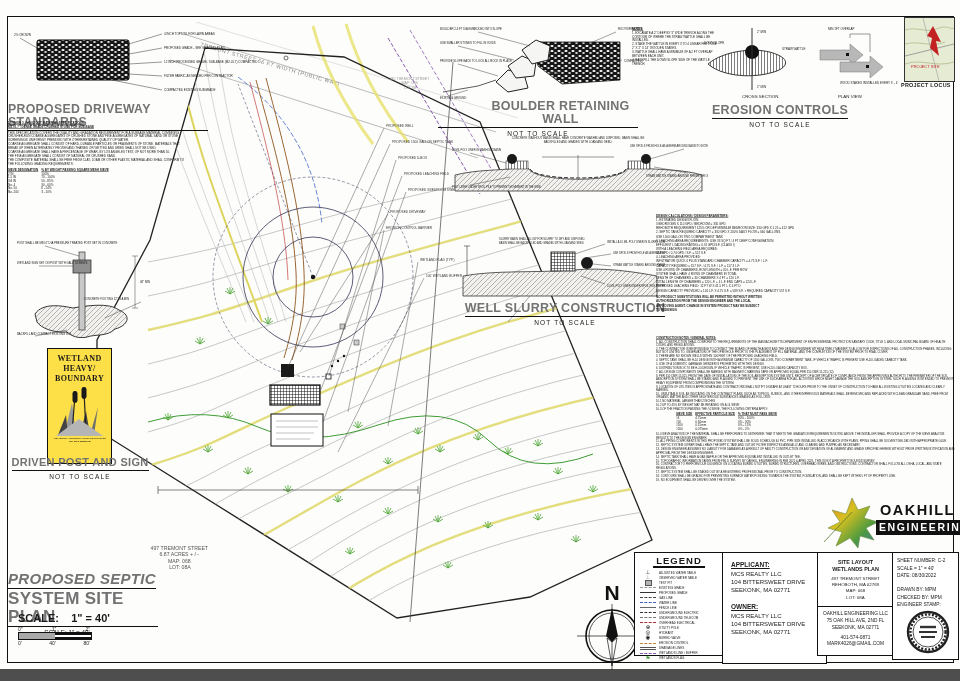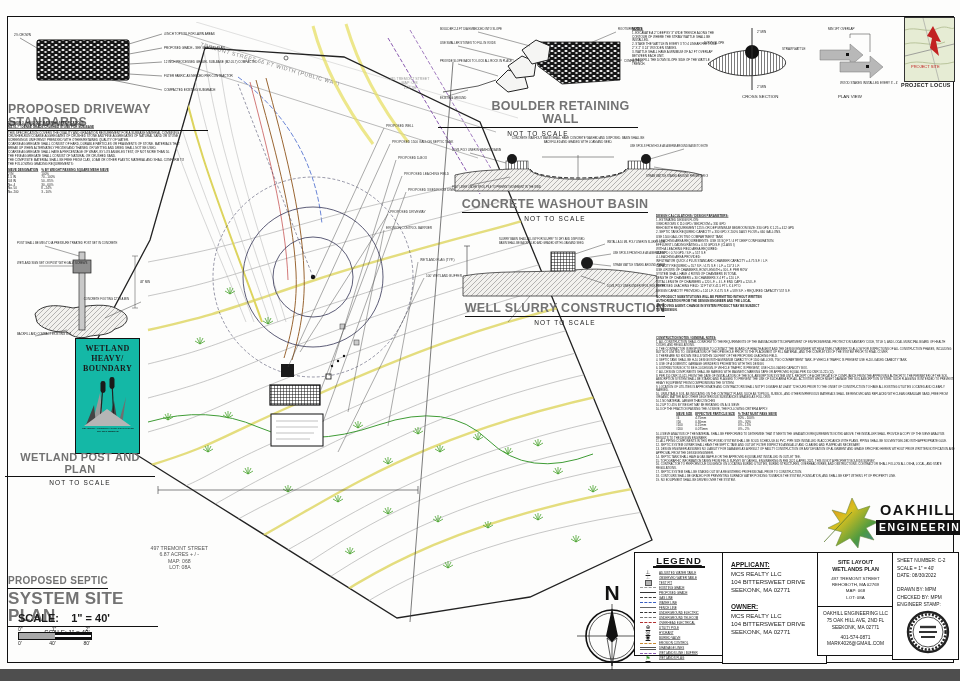--- a/index.html
+++ b/index.html
@@ -14,21 +14,21 @@
   .nts{font-size:6.5px;letter-spacing:1.2px;text-align:center;color:#222;margin-top:2px;}
   .center{text-align:center;}
   
   .micro{font-size:6px;transform:scale(.5);transform-origin:0 0;width:200%;line-height:1.22;color:#222;}
   .micro div{margin-bottom:1px;}
   .microtbl{border-collapse:collapse;font-size:6px;}
   .microtbl td,.microtbl th{border:0;padding:0 6px 0 0;text-align:left;vertical-align:top;}
   .u{text-decoration:underline;font-weight:bold;}
   .bold{font-weight:bold;}
   
-  #wsign{left:47px;top:338px;width:63px;height:114px;border:1.6px solid #111;background:#14b8a6;margin-left:28px;}
+  #wsign{left:47px;top:348px;width:63px;height:114px;border:1.6px solid #111;background:#fde047;}
   #wsign .board{font-family:"Liberation Serif",serif;font-weight:bold;font-size:8px;
                 text-align:center;letter-spacing:.4px;margin-top:5px;line-height:1.25;}
   #wsign .foot{font-size:6px;transform:scale(.42);transform-origin:50% 0;width:238%;
                margin-left:-69%;text-align:center;line-height:1.2;color:#111;}
   
   .sb-lab{font-size:5px;display:flex;justify-content:space-between;width:72px;}
   #sbar{width:72px;height:6px;border:1px solid #111;display:flex;}
   #sbar .c1{flex:1;background:#a9a9a9;}
   #sbar .c2{flex:1;background:linear-gradient(#111 0 40%,#fff 40% 60%,#111 60% 100%);}
   
@@ -362,26 +362,26 @@
     <rect x="31.5" y="2" width="5" height="12" rx="2.4" fill="#1a1a1a"></rect>
     <polygon points="6,51 29,34 53,51" fill="#b5b5b5"></polygon>
   </svg>
   <div class="foot">
     <div>REHOBOTH CONSERVATION COMMISSION</div>
     <div class="bold">DO NOT REMOVE</div>
   </div>
 </div>
 
 <div class="abs center" style="left:5px;top:452px;width:150px;">
-  <span class="dtitle" style="font-size:11px;">WETLAND POST AND PLAN</span>
+  <span class="dtitle" style="font-size:11px;">DRIVEN POST AND SIGN</span>
   <div class="nts">NOT TO SCALE</div>
 </div>
 
 <div class="abs" style="left:8px;top:570px;width:150px;">
-  <div><span class="dtitle" style="font-size:10px;">PROPOSED SEPTIC</span></div>
+  <div><span class="dtitle" style="font-size:15px;font-style:italic;">PROPOSED SEPTIC</span></div>
   <div style="margin-top:1px;"><span class="dtitle" style="font-size:17px;">SYSTEM SITE PLAN</span></div>
   <div style="font-size:6.3px;text-align:center;width:118px;margin-top:2px;">SCALE: 1" = 40'</div>
 </div>
 <div class="abs" style="left:18px;top:612px;">
   <div style="font-size:11px;font-weight:bold;">
     <span>SCALE:</span>&nbsp;&nbsp;&nbsp;
     <span>1" = 40'</span>
   </div>
   <div class="sb-lab" style="margin-top:2px;">
     <span>0"</span>
@@ -462,20 +462,24 @@
   <g>
     <path d="M120,28 L150,28 L150,22 L163,33 L150,44 L150,38 L120,38 Z" fill="#b8b8b8" stroke="#777" stroke-width="0.5"></path>
     <path d="M140,40 L170,40 L170,34 L183,45 L170,56 L170,50 L140,50 Z" fill="#b8b8b8" stroke="#777" stroke-width="0.5"></path>
     <rect x="146" y="31" width="3" height="3" fill="#111"></rect>
     <rect x="166" y="43" width="3" height="3" fill="#111"></rect>
     <polyline points="150,16 150,12 170,12 170,30" fill="none" stroke="#333" stroke-width="0.5"></polyline>
   </g>
   <text x="42" y="76" font-size="4.4" fill="#222">CROSS SECTION</text>
   <text x="138" y="76" font-size="4.4" fill="#222">PLAN VIEW</text>
 </svg>
+<div class="abs center" style="left:700px;top:100px;width:160px;">
+  <span class="dtitle" style="font-size:12.5px;">EROSION CONTROLS</span>
+  <div class="nts">NOT TO SCALE</div>
+</div>
 
 <svg class="abs" style="left:450px;top:133px;" width="258" height="60" viewBox="0 0 258 60">
   <text x="128" y="6" font-size="2.8" fill="#222" text-anchor="middle">CONCRETE WASHOUT BASIN SHALL HAVE CONCRETE WASHED AND DISPOSED. BASIN SHALL BE</text>
   <text x="128" y="10" font-size="2.8" fill="#222" text-anchor="middle">BACKFILLED AND GRADED WITH LOAM AND SEED.</text>
   <path d="M5,42 C30,36 48,38 66,35 L78,35 C84,50 172,50 178,35 L190,35 C210,37 232,36 252,42 L252,58 L5,58 Z" fill="url(#diagGray)" stroke="#333" stroke-width="0.8"></path>
   <path d="M80,36 C86,48 170,48 176,36" fill="none" stroke="#111" stroke-width="0.9" stroke-dasharray="4,2"></path>
   <rect x="56" y="28" width="22" height="8" fill="url(#vlines)" stroke="#333" stroke-width="0.6"></rect>
   <rect x="178" y="28" width="22" height="8" fill="url(#vlines)" stroke="#333" stroke-width="0.6"></rect>
   <circle cx="62" cy="26" r="5" fill="#1a1a1a"></circle>
   <circle cx="196" cy="26" r="5" fill="#1a1a1a"></circle>
@@ -487,24 +491,20 @@
     <line x1="200" y1="26" x2="234" y2="16"></line>
     <line x1="204" y1="34" x2="238" y2="40"></line>
   </g>
   <g font-size="2.6" fill="#222">
     <text x="2" y="18">10 MIL POLY LINER IN WASHOUT BASIN</text>
     <text x="2" y="55">POLY LINER UNDER SPOIL PILE TO PREVENT MOVEMENT IN THE WIND</text>
     <text x="180" y="14">USE SPOILS FROM HOLE AS A BERM AROUND BASIN TO EXTEND DEPTH OF BASIN</text>
     <text x="196" y="44">STRAW WATTLE STAKED AROUND PERIMETER OF WASHOUT BASIN</text>
   </g>
 </svg>
-<div class="abs center" style="left:455px;top:194px;width:200px;">
-  <span class="dtitle" style="font-size:12.5px;">CONCRETE WASHOUT BASIN</span>
-  <div class="nts">NOT TO SCALE</div>
-</div>
 
 <svg class="abs" style="left:455px;top:232px;" width="210" height="66" viewBox="0 0 210 66">
   <text x="44" y="8" font-size="2.6" fill="#222">SLURRY BASIN SHALL ALLOW FOR SLURRY TO DRY AND DISPOSED.</text>
   <text x="44" y="12" font-size="2.6" fill="#222">BASIN SHALL BE BACKFILLED AND GRADED WITH LOAM AND SEED.</text>
   <path d="M8,44 C40,38 80,41 118,38 C150,35 180,40 202,44 L202,64 L8,64 Z" fill="url(#diagGray)" stroke="#333" stroke-width="0.8"></path>
   <rect x="96" y="20" width="24" height="19" fill="url(#xh)" stroke="#222" stroke-width="0.9"></rect>
   <circle cx="132" cy="31" r="6" fill="#1a1a1a"></circle>
   <line x1="12" y1="14" x2="12" y2="44" stroke="#333" stroke-width="0.6"></line>
   <line x1="9" y1="14" x2="15" y2="14" stroke="#333" stroke-width="0.6"></line>
   <g stroke="#333" stroke-width="0.45">
@@ -659,21 +659,21 @@
         <stop offset="1" stop-color="#3a78b0"></stop>
       </linearGradient>
     </defs>
     <path d="M28,2 L34,14 L46,10 L40,22 L54,26 L42,32 L50,44 L36,40 L34,52 L26,42 L12,50 L18,36 L4,32 L16,26 L8,14 L22,18 Z" fill="url(#leafGrad)" stroke="#6a8a3a" stroke-width="0.6"></path>
     <line x1="28" y1="16" x2="33,46" y2="46" stroke="#5a7a30" stroke-width="0.8"></line>
   </svg>
   <div class="abs" style="left:56px;top:6px;" id="logo-name">OAKHILL</div>
   <div class="abs" style="left:52px;top:24px;" id="logo-bar">ENGINEERING</div>
 </div>
 
-<div class="abs tb" style="left:634px;top:552px;width:88px;height:102px;text-decoration:underline;" id="legendbox">
+<div class="abs tb" style="left:634px;top:552px;width:88px;height:102px;" id="legendbox">
   <div class="lgtitle">LEGEND</div>
   <div id="legend-items">
         <div class="lgrow">
           <span class="lgsym">
             <span class="glyph">⊥</span>
           </span>
           <span class="lglab">ADJUSTED WATER TABLE</span>
         </div>
         <div class="lgrow">
           <span class="lgsym">

